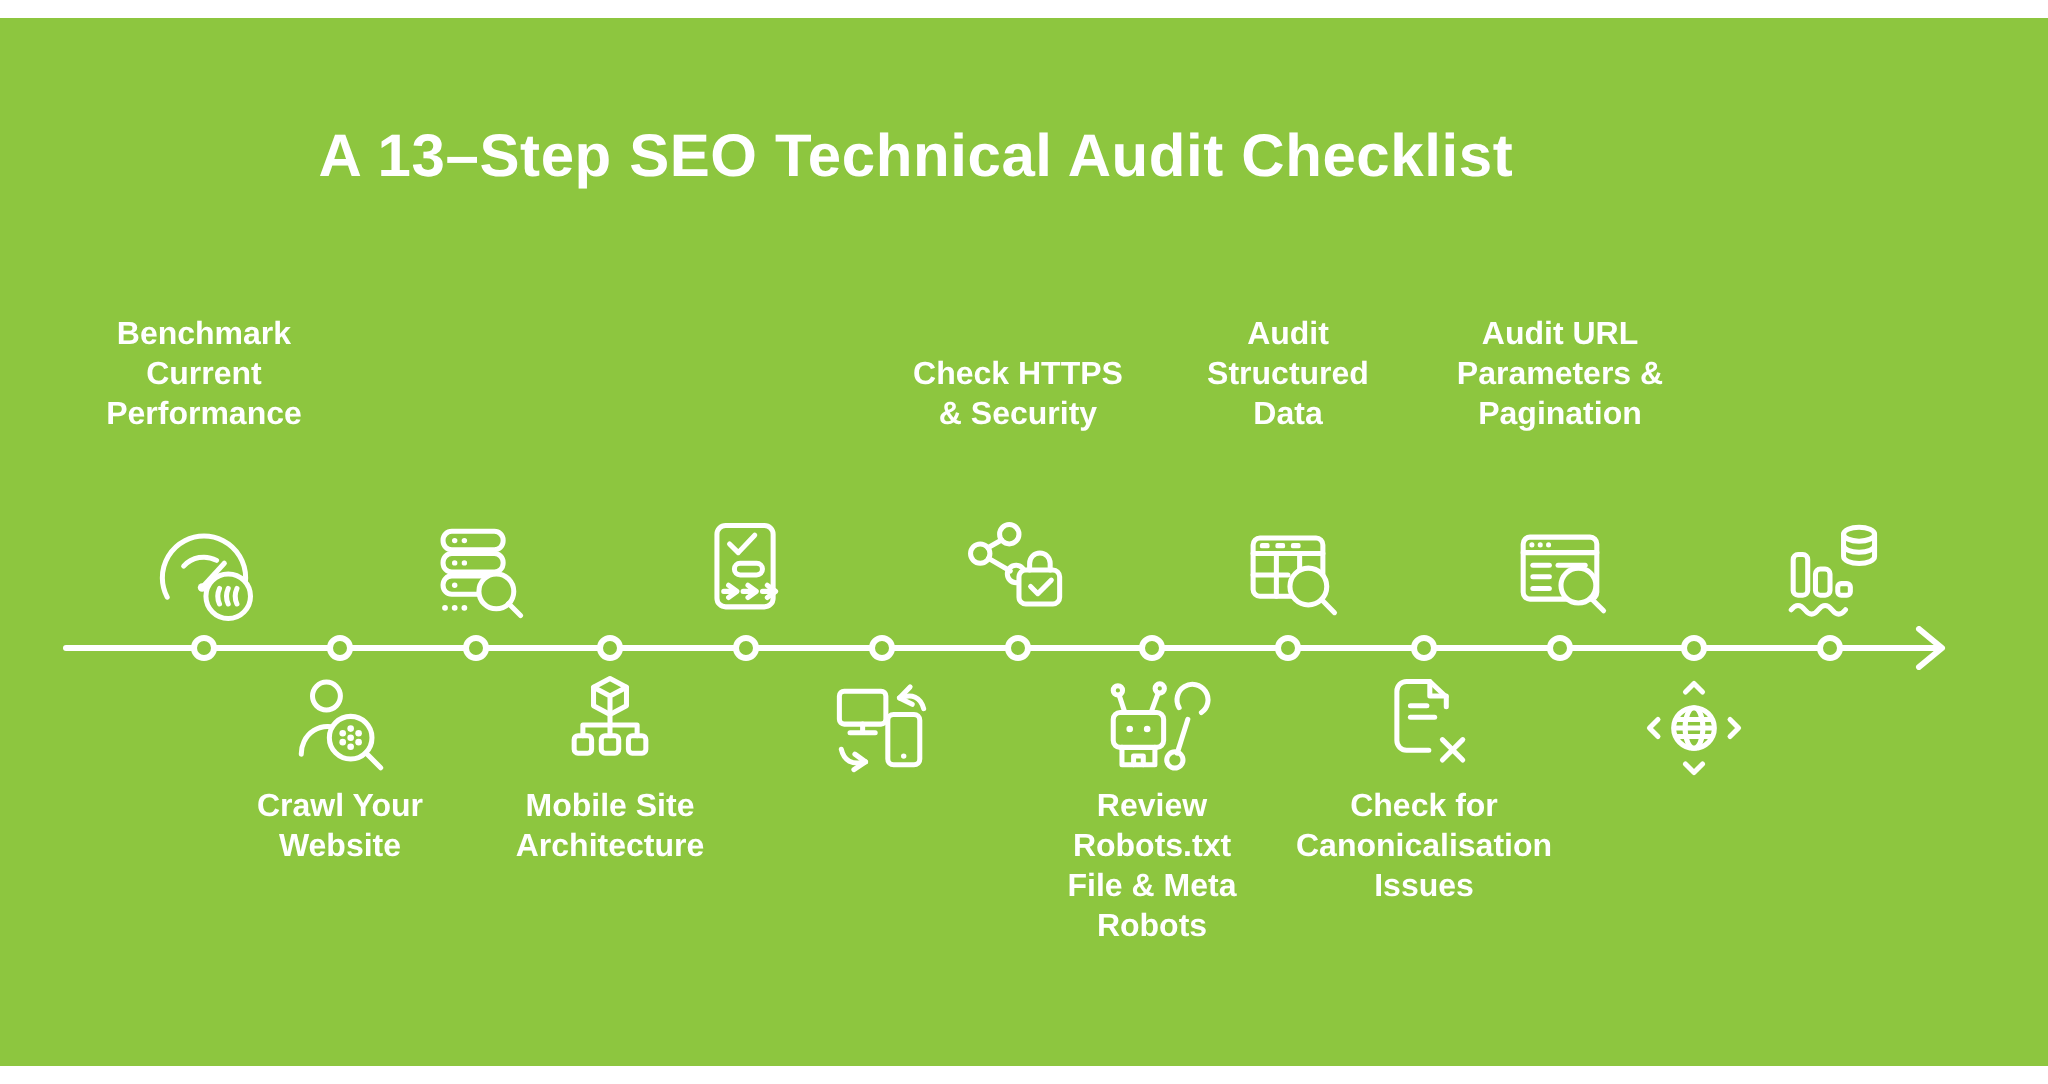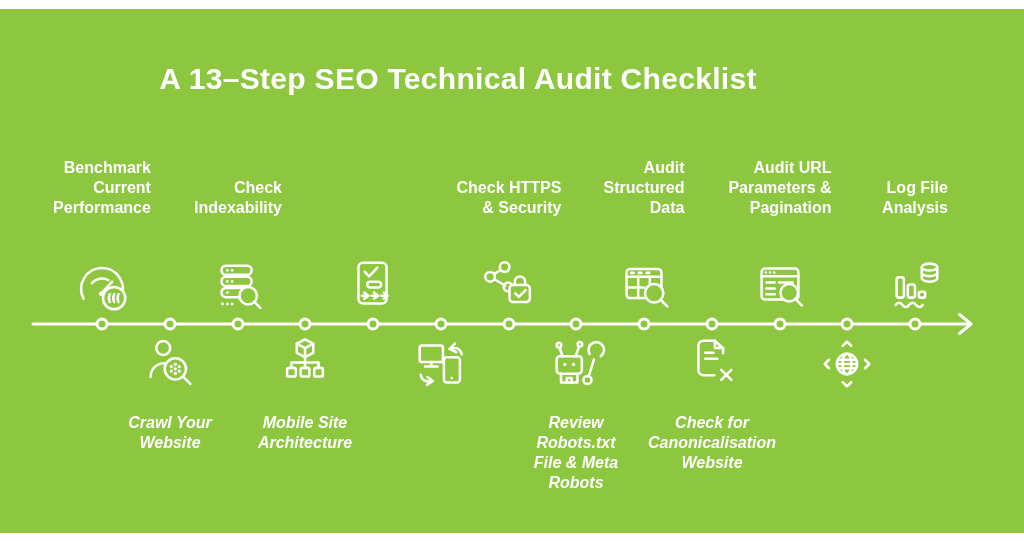--- a/index.html
+++ b/index.html
@@ -12,22 +12,22 @@
   .strip.top{top:0;}
   .strip.bottom{bottom:0;}
   .title{
     position:absolute;top:62px;left:0;width:916px;text-align:center;
     color:var(--fg);font-size:30px;font-weight:700;letter-spacing:.3px;
   }
   .label{
     position:absolute;width:156px;color:var(--fg);font-size:16px;line-height:20px;
     font-weight:700;text-align:center;white-space:pre-line;
   }
-  .label.top{top:136px;height:82px;display:flex;align-items:flex-end;justify-content:center;text-align:right;}
-  .label.bottom{top:413px;font-style:italic;}
+  .label.top{top:136px;height:82px;display:flex;align-items:flex-end;justify-content:center;}
+  .label.bottom{top:394px;}
   .icon{position:absolute;width:62px;height:62px;}
   .icon.top{top:255px;}
   .icon.bottom{top:333px;}
   svg.ic{width:62px;height:62px;display:block;}
   .ic *{fill:none;stroke:#ffffff;stroke-width:2.6;stroke-linecap:round;stroke-linejoin:round;}
   .ic .fill{fill:#ffffff;stroke:none;}
   .ic .mask{fill:var(--bg);}
   .timeline{position:absolute;left:0;top:313px;width:1024px;height:22px;}
   .timeline *{fill:none;stroke:#ffffff;stroke-width:3;stroke-linecap:round;stroke-linejoin:round;}
   .timeline .node{fill:var(--bg);}
@@ -37,44 +37,40 @@
 
 <div class="canvas">
   <div class="strip top"></div>
   <div class="strip bottom"></div>
 
   <div class="title">A 13–Step SEO Technical Audit Checklist</div>
 
   <div class="label top" style="left:24px">Benchmark
 Current
 Performance</div>
-  <div class="label top" style="left:160px">Check
-Indexability</div>
   <div class="label top" style="left:431px">Check HTTPS
 &amp; Security</div>
   <div class="label top" style="left:702px">Audit URL
 Parameters &amp;
 Pagination</div>
   <div class="label top" style="left:566px">Audit
 Structured
 Data</div>
-  <div class="label top" style="left:837px">Log File
-Analysis</div>
 
   <div class="label bottom" style="left:92px">Crawl Your
 Website</div>
   <div class="label bottom" style="left:227px">Mobile Site
 Architecture</div>
   <div class="label bottom" style="left:498px">Review
 Robots.txt
 File &amp; Meta
 Robots</div>
   <div class="label bottom" style="left:634px">Check for
 Canonicalisation
-Website</div>
+Issues</div>
 
   <div class="icon top" style="left:71px">
     <svg class="ic" viewBox="0 0 64 64">
       <path d="M13 45 A21.5 21.5 0 1 1 51 45"></path>
       <path d="M21.5 29 A14 14 0 0 1 38.5 26"></path>
       <path d="M31 40 L42.5 27.5"></path>
       <circle class="fill" cx="31" cy="40" r="2.2"></circle>
       <circle class="mask" cx="44.5" cy="44.5" r="11.5"></circle>
       <path d="M40 40.5 q-1.8 4 0 8"></path>
       <path d="M44.5 40.5 q-1.8 4 0 8"></path>

